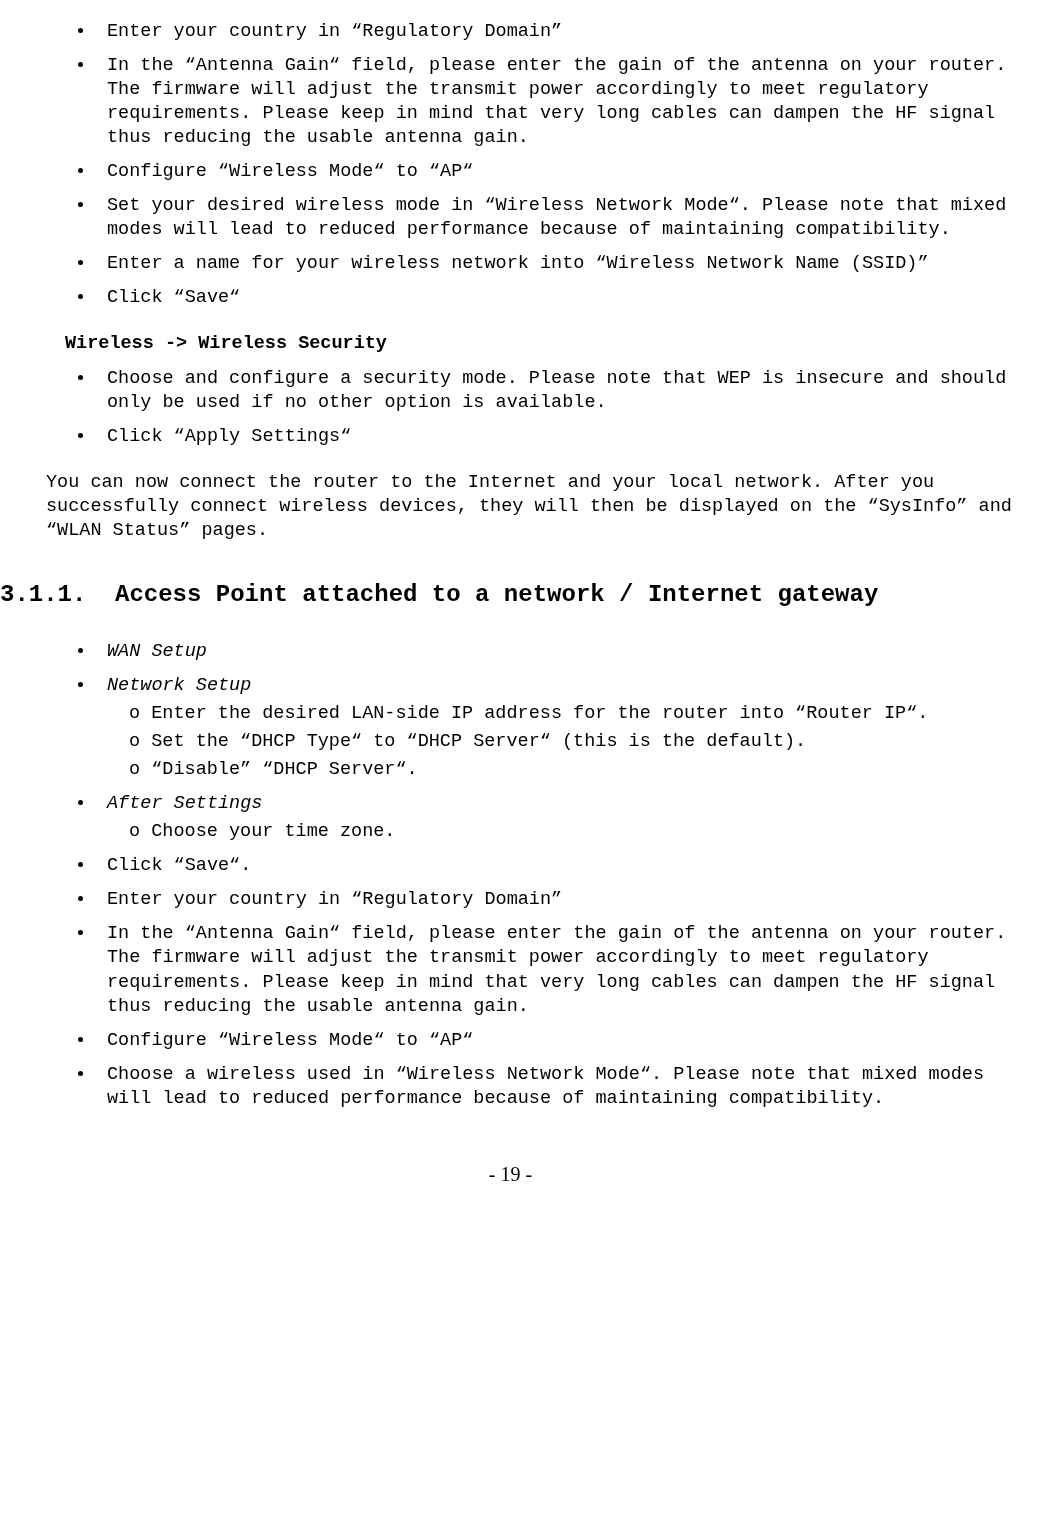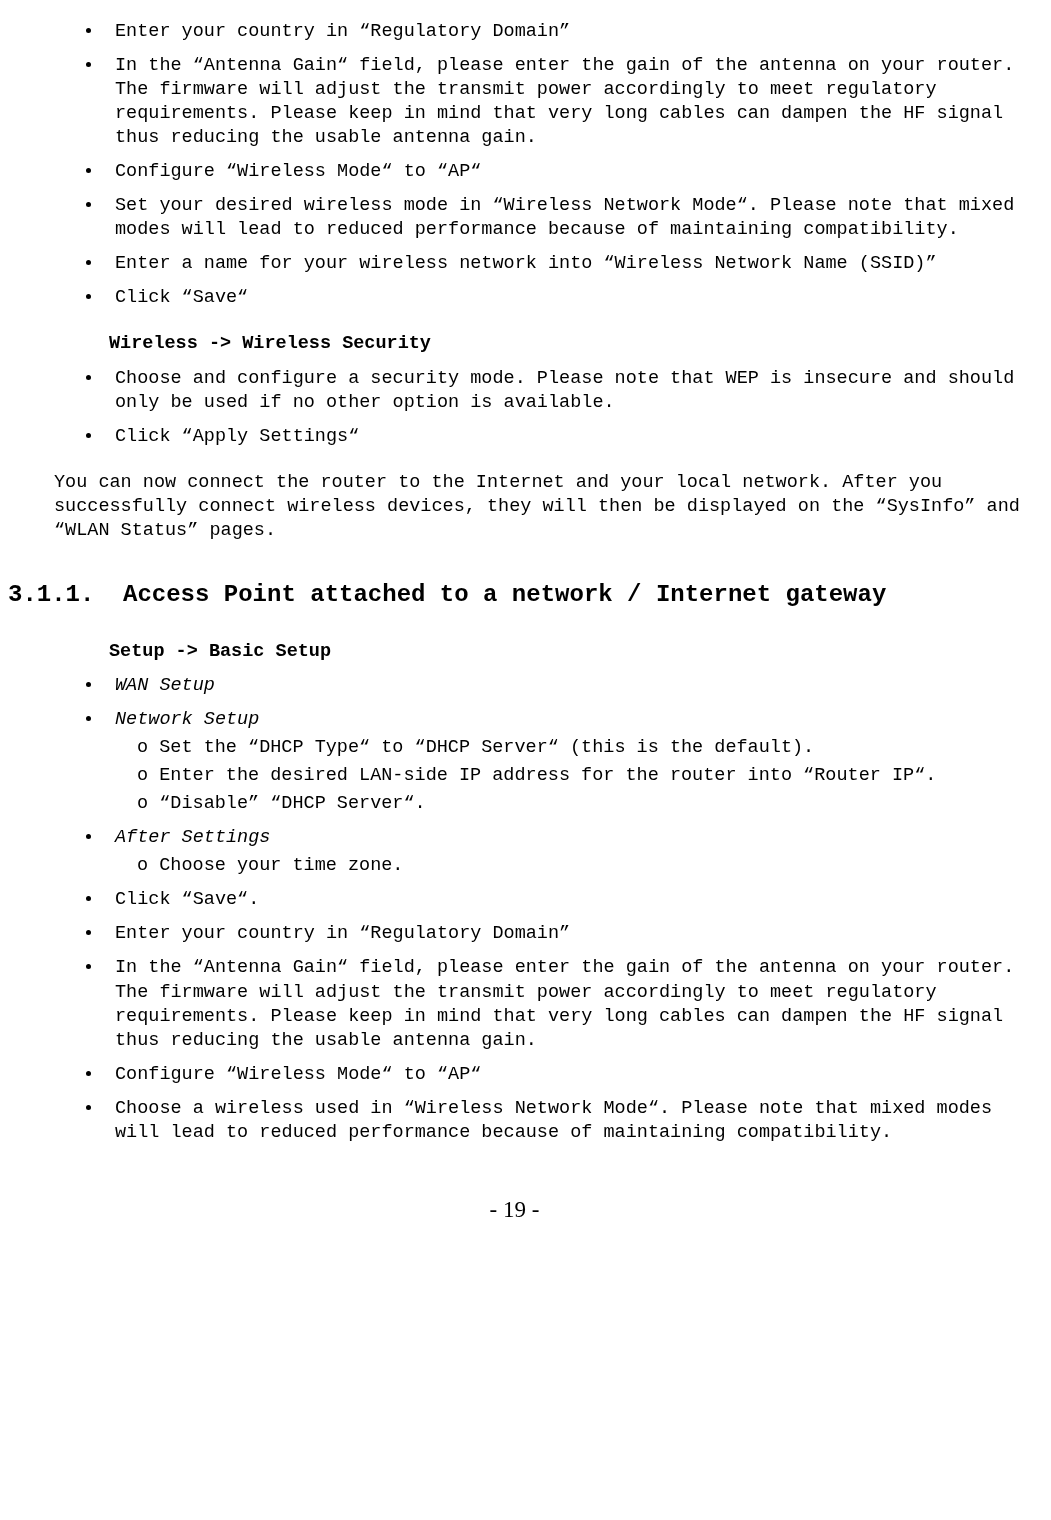--- a/index.html
+++ b/index.html
@@ -7,21 +7,21 @@
     font-size: 18.5px;
     line-height: 1.3;
     color: #000;
     background: #fff;
     margin: 0;
     padding: 20px 30px 20px 0;
     width: 1051px;
     box-sizing: border-box;
   }
   .content {
-    padding-left: 8px;
+    padding-left: 0;
   }
   ul.bullets {
     list-style-type: disc;
     padding-left: 95px;
     margin: 0;
   }
   ul.bullets > li {
     padding-left: 12px;
     margin-bottom: 10px;
   }
@@ -31,41 +31,41 @@
     margin: 4px 0 0 0;
   }
   ul.circles > li {
     margin-bottom: 4px;
   }
   ul.circles > li::before {
     content: "o ";
   }
   .section-heading {
     font-weight: bold;
-    margin: 22px 0 10px 101px;
+    margin: 22px 0 10px 65px;
   }
   .paragraph {
     margin: 22px 0 10px 46px;
   }
   .numbered-heading {
     font-weight: bold;
     font-size: 24px;
     margin: 36px 0 30px 0;
   }
   .numbered-heading .num {
     display: inline-block;
     width: 115px;
   }
   .italic {
     font-style: italic;
   }
   .page-number {
     text-align: center;
     font-family: "Times New Roman", Times, serif;
-    font-size: 23px;
+    font-size: 20px;
     margin-top: 50px;
   }
 </style>
 </head>
 <body>
 
 <div class="content">
 
   <ul class="bullets">
     <li>Enter your country in “Regulatory Domain”</li>
@@ -81,30 +81,29 @@
     <li>Choose and configure a security mode.  Please note that WEP is insecure and should only be used if no other option is available.</li>
     <li>Click “Apply Settings“</li>
   </ul>
 
   <div class="paragraph">You can now connect the router to the Internet and your local network. After you successfully connect wireless devices, they will then be displayed on the “SysInfo” and “WLAN Status” pages.</div>
 
   <div class="numbered-heading">
     <span class="num">3.1.1.</span><span>Access Point attached to a network / Internet gateway</span>
   </div>
 
-  <div class="section-heading">Setup -&gt; Basic Setup</div>
   <ul class="bullets">
     <li>
       <span class="italic">WAN Setup</span>
     </li>
     <li>
       <span class="italic">Network Setup</span>
       <ul class="circles">
+        <li>Enter the desired LAN-side IP address for the router into “Router IP“.</li>
         <li>Set the “DHCP Type“ to “DHCP Server“ (this is the default).</li>
-        <li>Enter the desired LAN-side IP address for the router into “Router IP“.</li>
         <li>“Disable” “DHCP Server“.</li>
       </ul>
     </li>
     <li>
       <span class="italic">After Settings</span>
       <ul class="circles">
         <li>Choose your time zone.</li>
       </ul>
     </li>
     <li>

